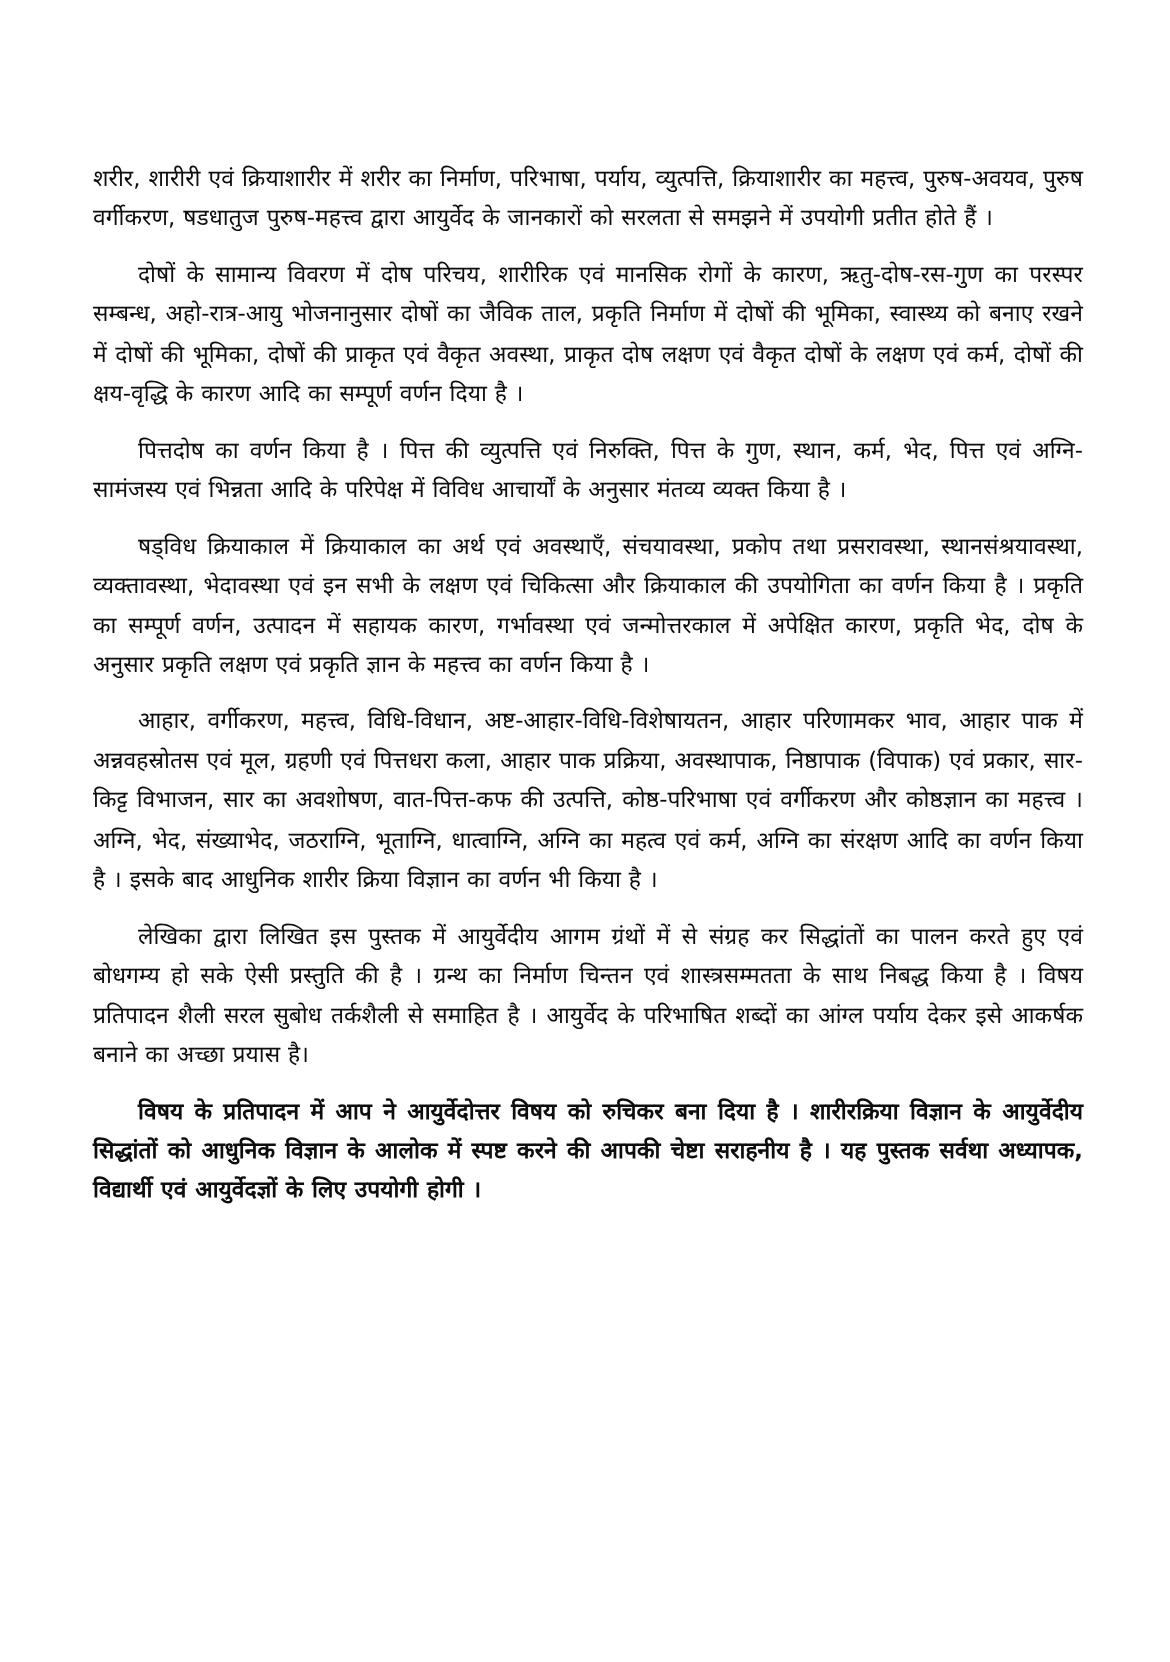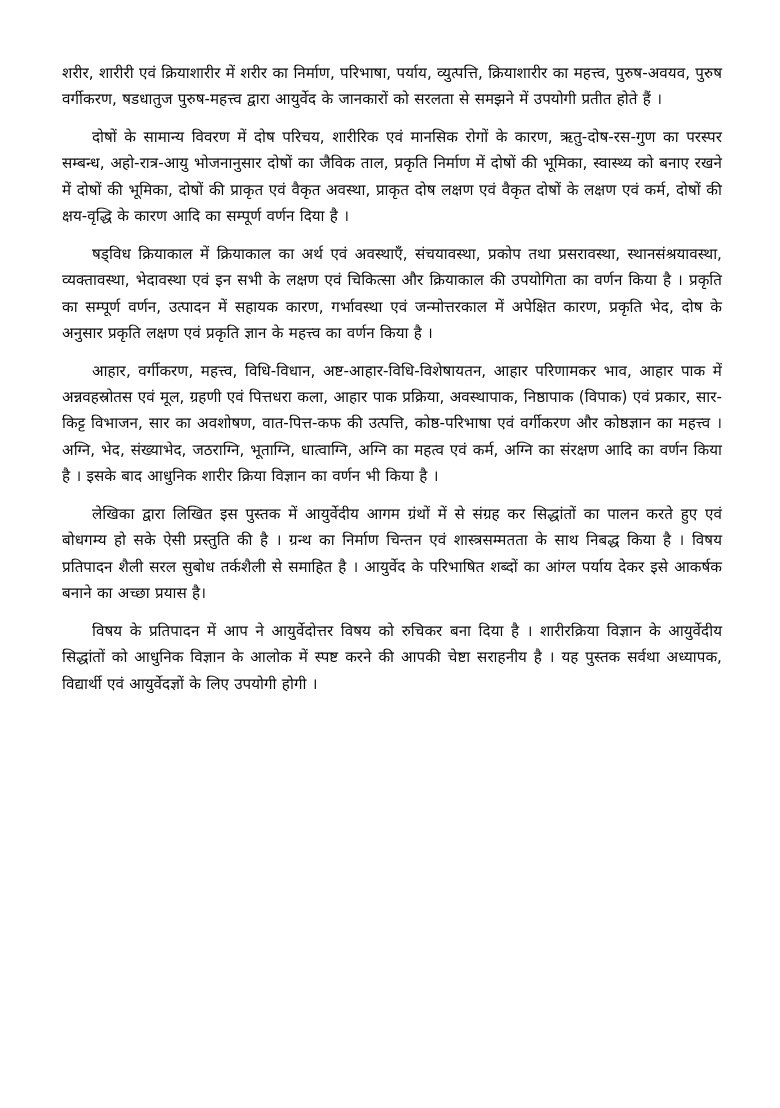--- a/index.html
+++ b/index.html
@@ -14,49 +14,51 @@
     font-family: "DejaVu Sans", "Liberation Sans", sans-serif;
     color: #000000;
     overflow: hidden;
   }
   .page {
     position: relative;
     width: 780px;
     height: 1108px;
     background: #ffffff;
     box-sizing: border-box;
-    padding: 60px 58px 0 62px;
+    padding: 106px 58px 0 62px;
   }
   .doc-body {
     display: block;
   }
   p.para {
     margin: 0 0 11px 0;
     text-align: justify;
     text-justify: inter-word;
     text-indent: 30px;
     font-size: 15.2px;
     line-height: 1.74;
     letter-spacing: 0.05px;
     word-spacing: 0.4px;
     color: #0d0d0d;
     font-family: "DejaVu Sans", "Liberation Sans", sans-serif;
   }
   p.para:last-child {
     margin-bottom: 12px;
+    font-weight: bold;
   }
   p.para.no-indent {
     text-indent: 0;
   }
 </style>
 </head>
 <body>
 
 <div class="page">
   <div class="doc-body">
     <p class="para no-indent">शरीर, शारीरी एवं क्रियाशारीर में शरीर का निर्माण, परिभाषा, पर्याय, व्युत्पत्ति, क्रियाशारीर का महत्त्व, पुरुष-अवयव, पुरुष वर्गीकरण, षडधातुज पुरुष-महत्त्व द्वारा आयुर्वेद के जानकारों को सरलता से समझने में उपयोगी प्रतीत होते हैं ।</p>
     <p class="para">दोषों के सामान्य विवरण में दोष परिचय, शारीरिक एवं मानसिक रोगों के कारण, ऋतु-दोष-रस-गुण का परस्पर सम्बन्ध, अहो-रात्र-आयु भोजनानुसार दोषों का जैविक ताल, प्रकृति निर्माण में दोषों की भूमिका, स्वास्थ्य को बनाए रखने में दोषों की भूमिका, दोषों की प्राकृत एवं वैकृत अवस्था, प्राकृत दोष लक्षण एवं वैकृत दोषों के लक्षण एवं कर्म, दोषों की क्षय-वृद्धि के कारण आदि का सम्पूर्ण वर्णन दिया है ।</p>
+    <p class="para">पित्तदोष का वर्णन किया है । पित्त की व्युत्पत्ति एवं निरुक्ति, पित्त के गुण, स्थान, कर्म, भेद, पित्त एवं अग्नि-सामंजस्य एवं भिन्नता आदि के परिपेक्ष में विविध आचार्यों के अनुसार मंतव्य व्यक्त किया है ।</p>
     <p class="para">षड्विध क्रियाकाल में क्रियाकाल का अर्थ एवं अवस्थाएँ, संचयावस्था, प्रकोप तथा प्रसरावस्था, स्थानसंश्रयावस्था, व्यक्तावस्था, भेदावस्था एवं इन सभी के लक्षण एवं चिकित्सा और क्रियाकाल की उपयोगिता का वर्णन किया है । प्रकृति का सम्पूर्ण वर्णन, उत्पादन में सहायक कारण, गर्भावस्था एवं जन्मोत्तरकाल में अपेक्षित कारण, प्रकृति भेद, दोष के अनुसार प्रकृति लक्षण एवं प्रकृति ज्ञान के महत्त्व का वर्णन किया है ।</p>
     <p class="para">आहार, वर्गीकरण, महत्त्व, विधि-विधान, अष्ट-आहार-विधि-विशेषायतन, आहार परिणामकर भाव, आहार पाक में अन्नवहस्रोतस एवं मूल, ग्रहणी एवं पित्तधरा कला, आहार पाक प्रक्रिया, अवस्थापाक, निष्ठापाक (विपाक) एवं प्रकार, सार-किट्ट विभाजन, सार का अवशोषण, वात-पित्त-कफ की उत्पत्ति, कोष्ठ-परिभाषा एवं वर्गीकरण और कोष्ठज्ञान का महत्त्व । अग्नि, भेद, संख्याभेद, जठराग्नि, भूताग्नि, धात्वाग्नि, अग्नि का महत्व एवं कर्म, अग्नि का संरक्षण आदि का वर्णन किया है । इसके बाद आधुनिक शारीर क्रिया विज्ञान का वर्णन भी किया है ।</p>
     <p class="para">लेखिका द्वारा लिखित इस पुस्तक में आयुर्वेदीय आगम ग्रंथों में से संग्रह कर सिद्धांतों का पालन करते हुए एवं बोधगम्य हो सके ऐसी प्रस्तुति की है । ग्रन्थ का निर्माण चिन्तन एवं शास्त्रसम्मतता के साथ निबद्ध किया है । विषय प्रतिपादन शैली सरल सुबोध तर्कशैली से समाहित है । आयुर्वेद के परिभाषित शब्दों का आंग्ल पर्याय देकर इसे आकर्षक बनाने का अच्छा प्रयास है।</p>
     <p class="para">विषय के प्रतिपादन में आप ने आयुर्वेदोत्तर विषय को रुचिकर बना दिया है । शारीरक्रिया विज्ञान के आयुर्वेदीय सिद्धांतों को आधुनिक विज्ञान के आलोक में स्पष्ट करने की आपकी चेष्टा सराहनीय है । यह पुस्तक सर्वथा अध्यापक, विद्यार्थी एवं आयुर्वेदज्ञों के लिए उपयोगी होगी ।</p>
   </div>
 </div>
 
 </body></html>

